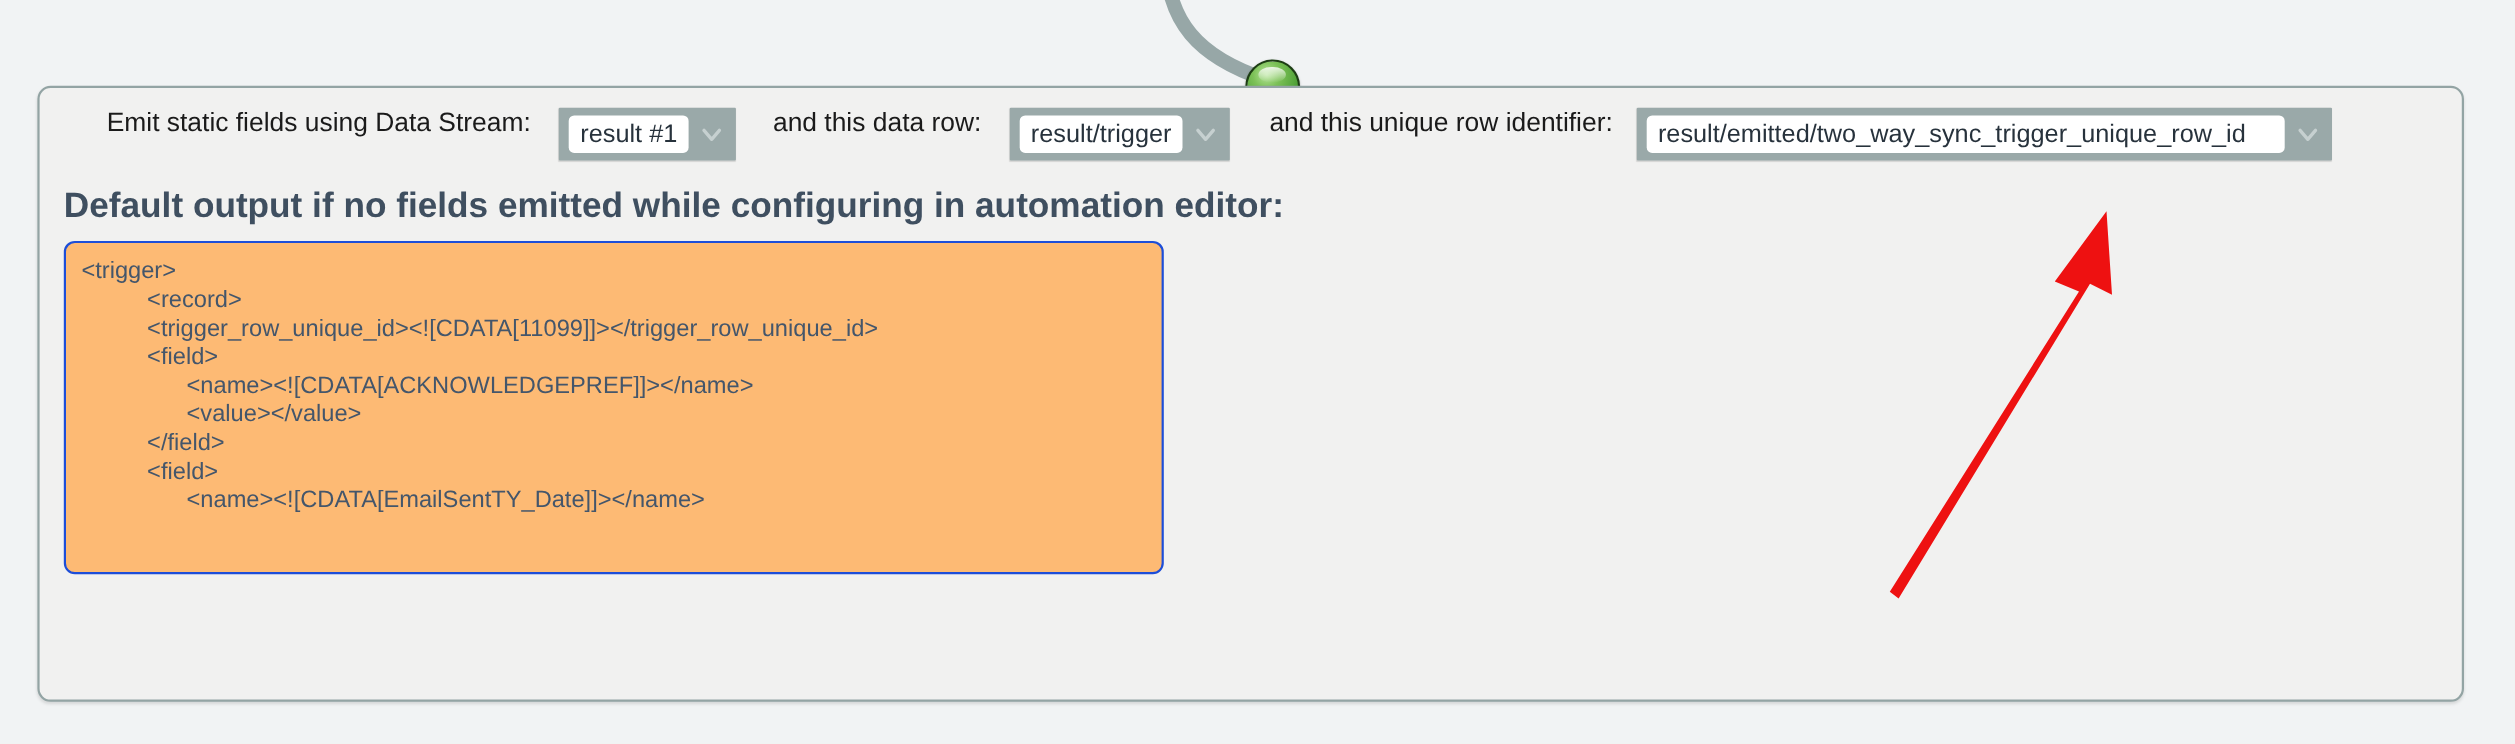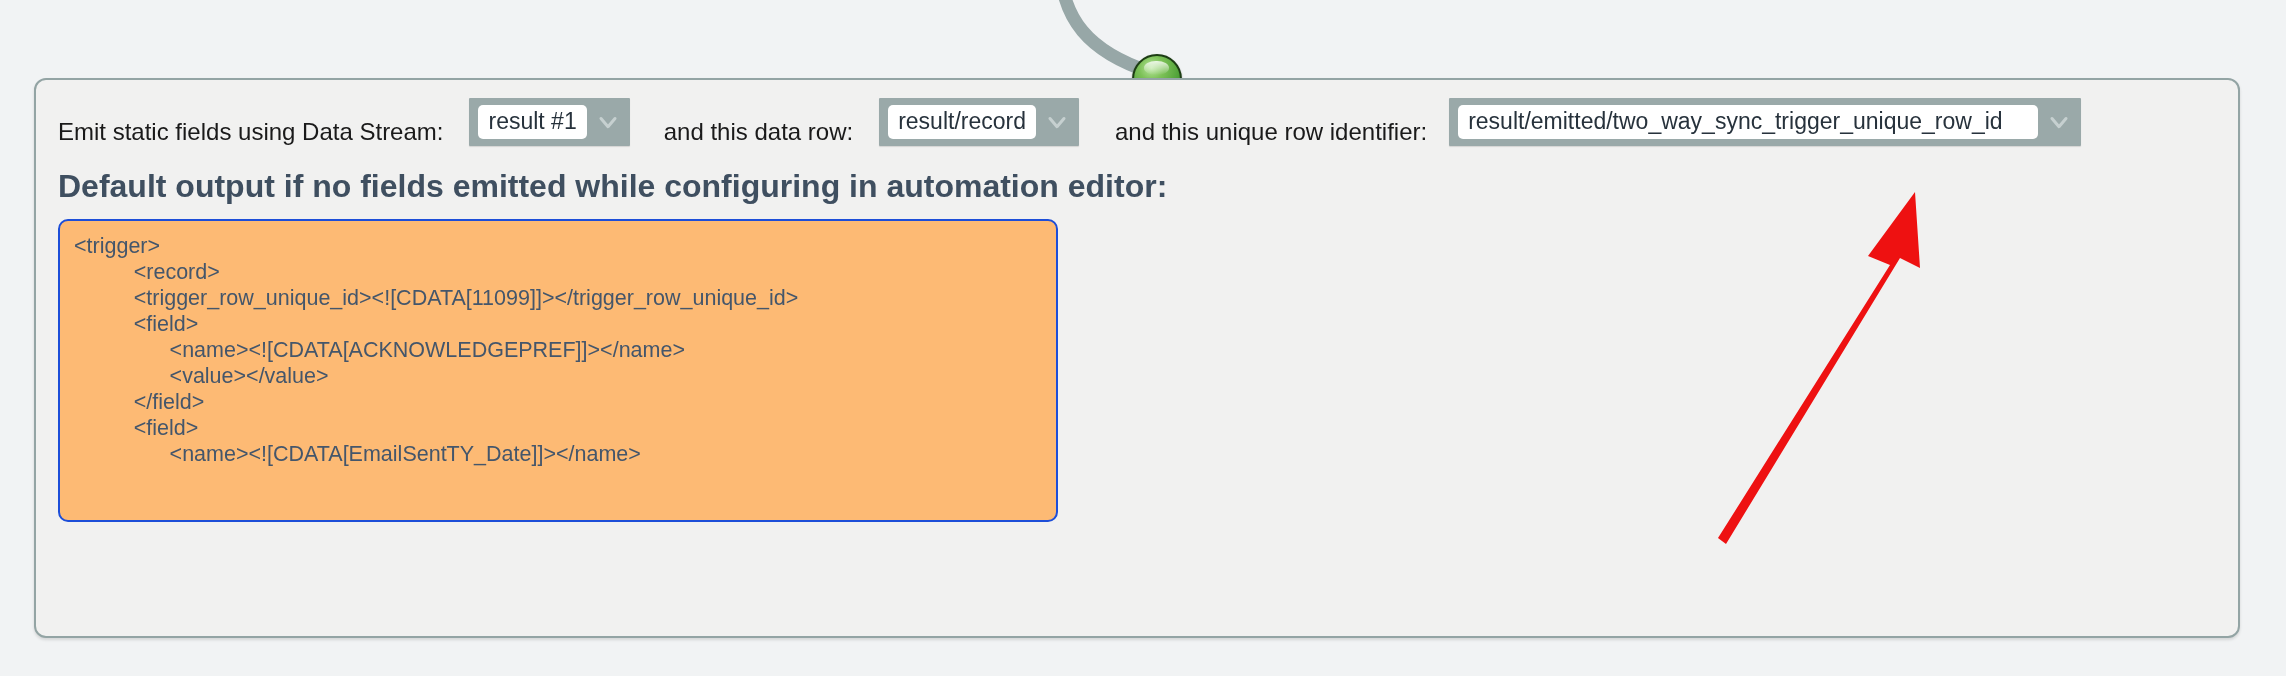--- a/index.html
+++ b/index.html
@@ -81,22 +81,23 @@
   }
   .bolt-icon { width: 30px; height: 30px; display: block; }
 
   .panel-body {
     padding: 16px 22px 0 22px;
   }
 
   
   .form-row {
     display: flex;
-    align-items: flex-end;
+    align-items: flex-start;
     min-height: 46px;
+    margin-left: 39px;
   }
   .row-1 { margin-top: 2px; }
   .row-label {
     font-size: 24px;
     color: #1a1a1a;
     white-space: nowrap;
   }
   .gap-a { width: 26px; }
   .gap-b { width: 34px; }
   .gap-c { width: 36px; }
@@ -205,21 +206,21 @@
           <svg class="dd-chevron" viewBox="0 0 24 24">
             <path d="M6 9 L12 16 L18 9" fill="none" stroke="#c6d0d0" stroke-width="2.6" stroke-linecap="round" stroke-linejoin="round"></path>
           </svg>
         </div>
 
         <span class="gap-b"></span>
         <span class="row-label">and this data row:</span>
         <span class="gap-a"></span>
 
         <div class="dropdown">
-          <span class="dd-value">result/record</span>
+          <span class="dd-value">result/trigger</span>
           <svg class="dd-chevron" viewBox="0 0 24 24">
             <path d="M6 9 L12 16 L18 9" fill="none" stroke="#c6d0d0" stroke-width="2.6" stroke-linecap="round" stroke-linejoin="round"></path>
           </svg>
         </div>
 
         <span class="gap-c"></span>
         <span class="row-label">and this unique row identifier:</span>
         <span class="gap-d"></span>
 
         <div class="dropdown wide">

